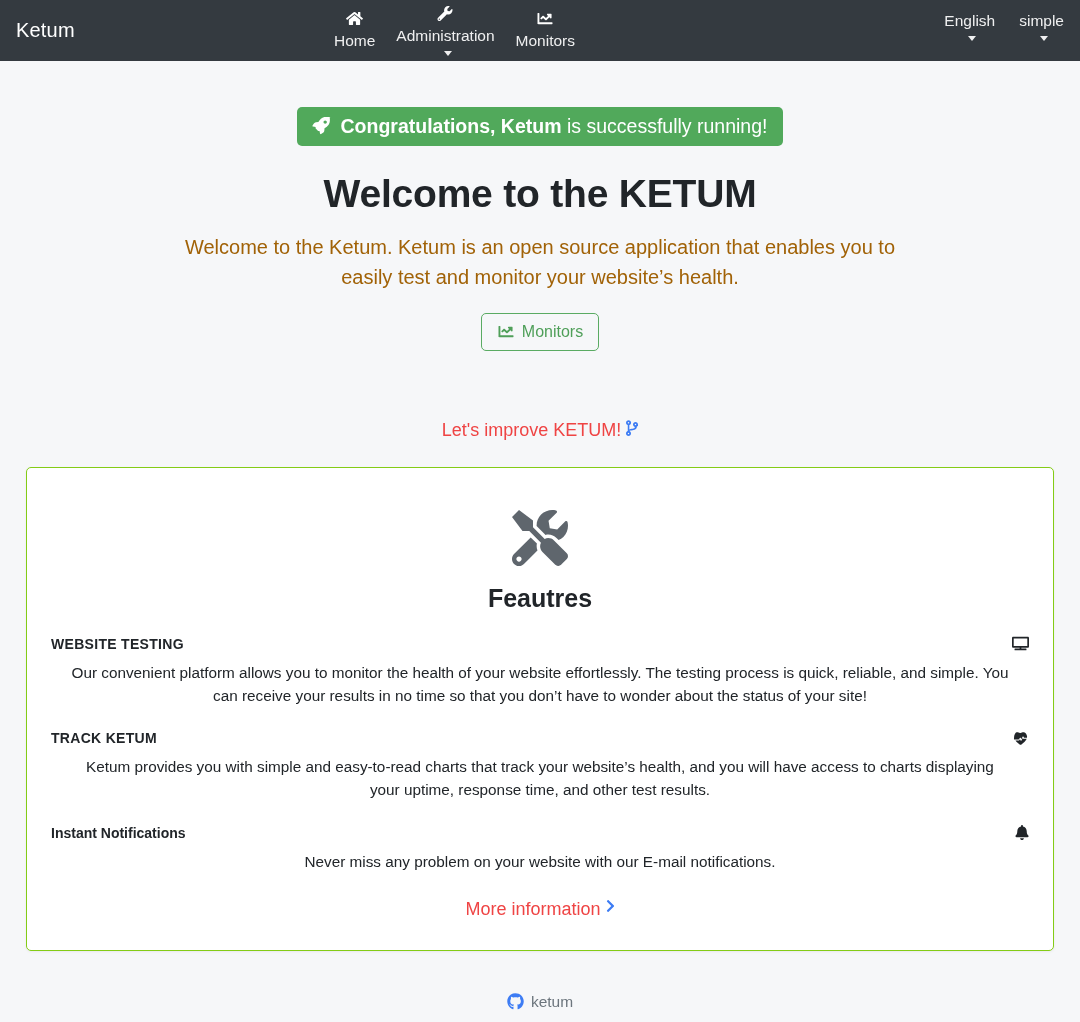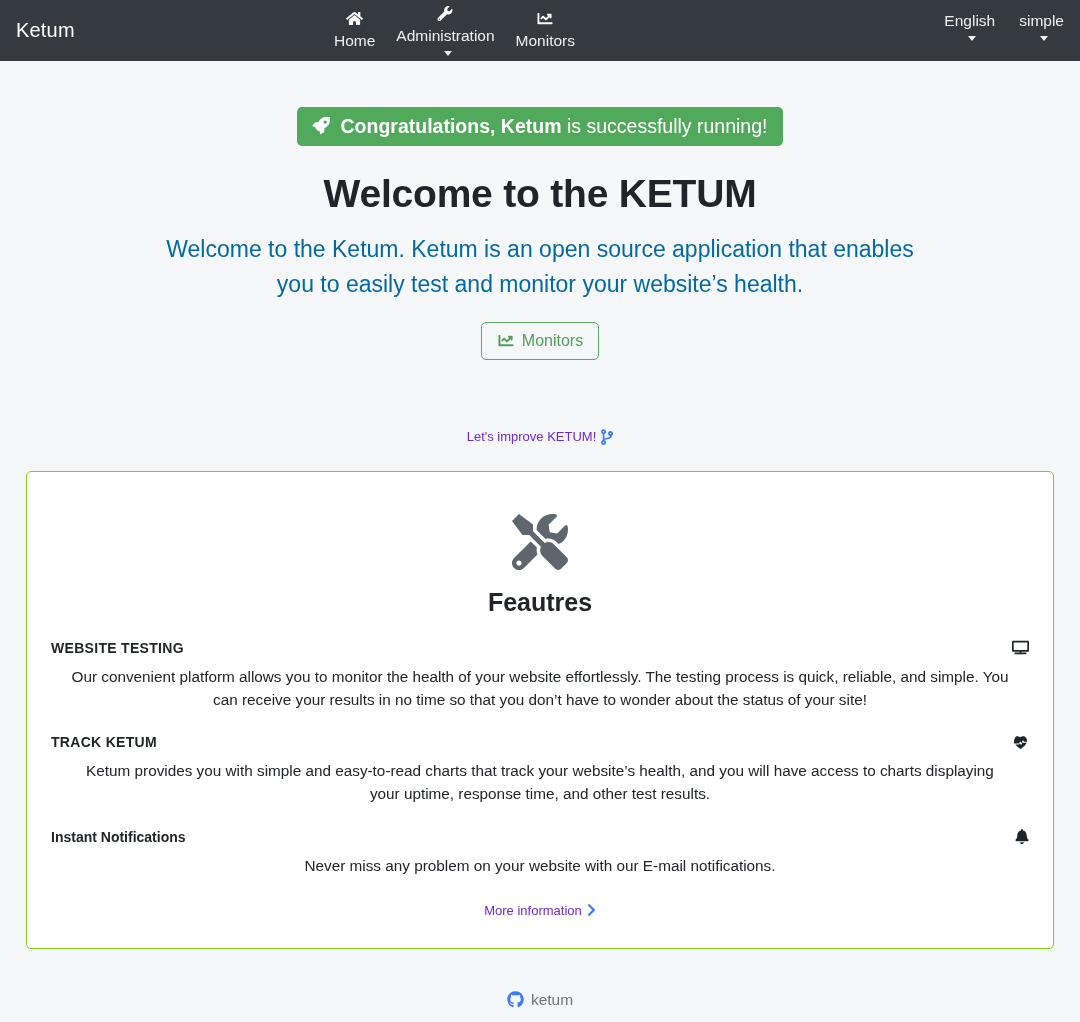--- a/index.html
+++ b/index.html
@@ -94,25 +94,25 @@
   h1.welcome {
     text-align: center;
     font-size: 39px;
     font-weight: bold;
     margin: 26px 0 0;
     letter-spacing: -.2px;
     color: #212529;
   }
   p.lead {
     text-align: center;
-    font-size: 23px;
+    font-size: 20px;
     line-height: 1.5;
     margin: 16px auto 0;
     max-width: 760px;
-    color: #0369a1;
+    color: #a16207;
   }
 
   .btn-wrap { display: flex; justify-content: center; margin-top: 21px; }
   .btn-outline-success {
     border: 1px solid #5aab63;
     color: #4f9f59;
     background: transparent;
     border-radius: 5px;
     padding: 8px 15px;
     font-size: 16px;
@@ -122,22 +122,22 @@
     cursor: pointer;
     line-height: 1.2;
   }
 
   .improve-wrap {
     display: flex;
     justify-content: center;
     margin-top: 69px;
   }
   .link-blue {
-    color: #6d28d9;
-    font-size: 13px;
+    color: #ef4444;
+    font-size: 18px;
     text-decoration: none;
     display: inline-flex;
     align-items: flex-start;
     gap: 5px;
     cursor: pointer;
   }
 
   
   .card {
     margin: 26px 11px 0;

